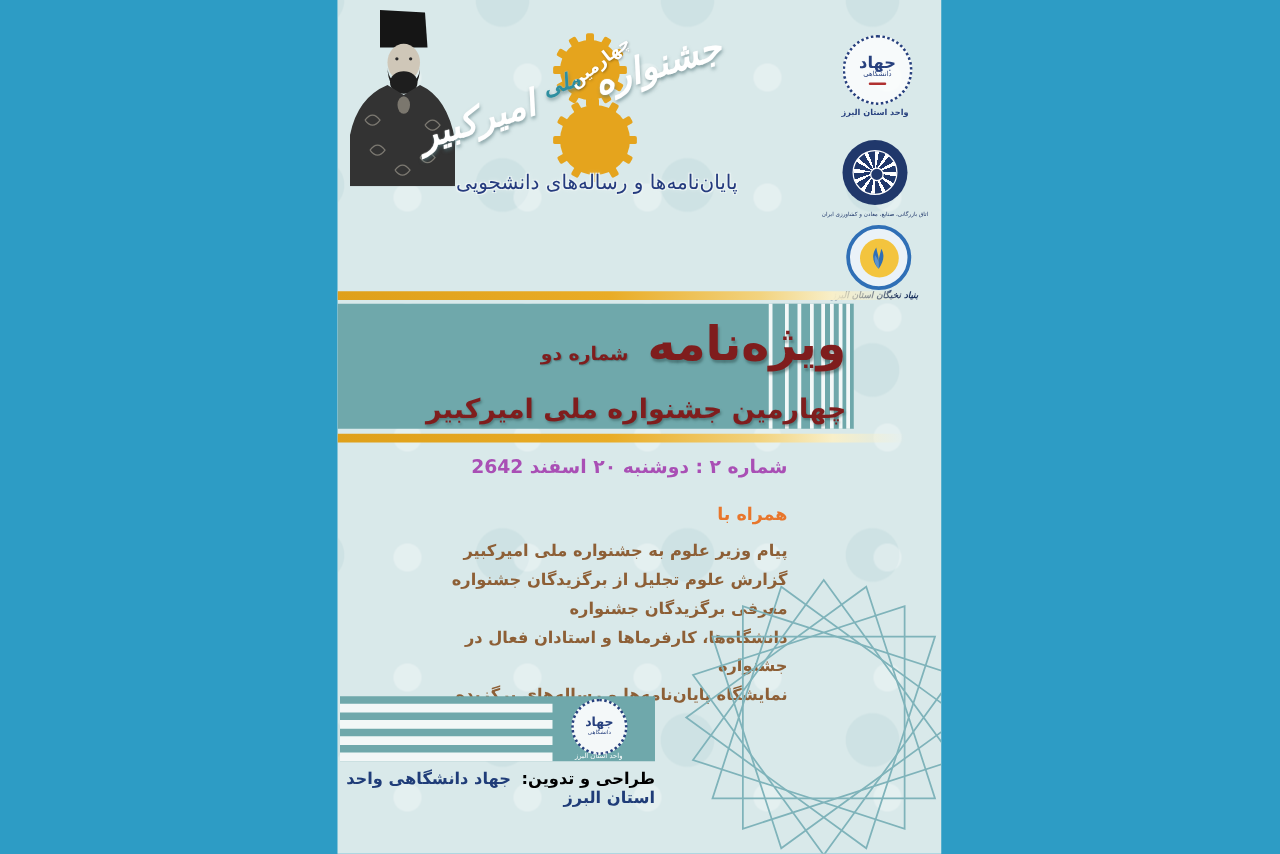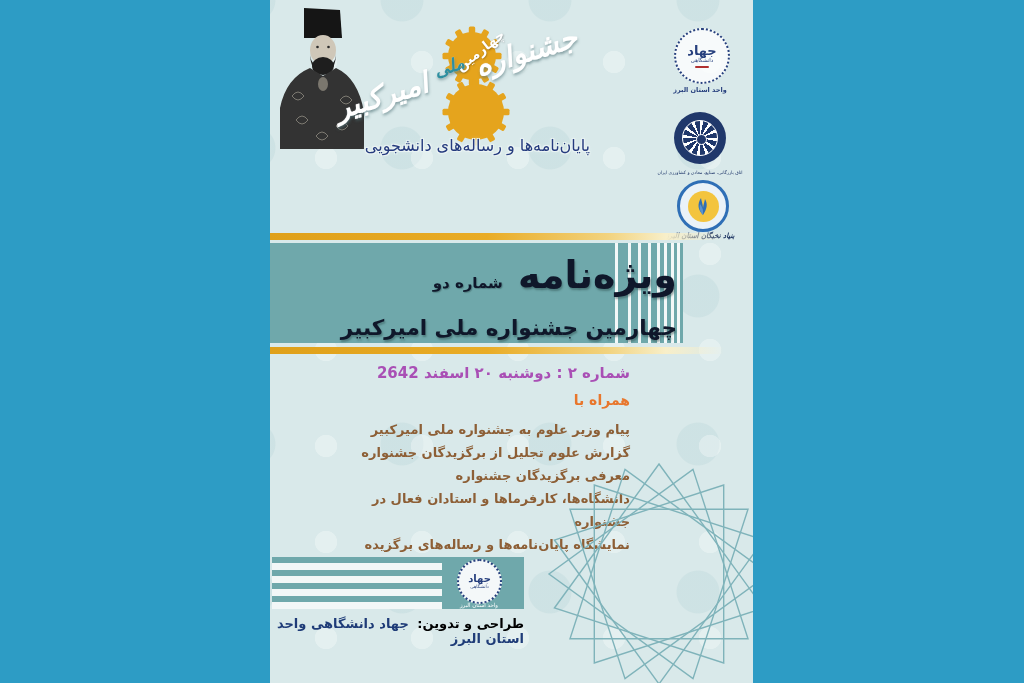--- a/index.html
+++ b/index.html
@@ -71,30 +71,30 @@
     left:0;width:483px;height:7px;
     background:linear-gradient(90deg,#DFA01A 0%,#E9AC26 45%,#F2D37F 70%,#F8EFC9 82%,rgba(248,239,201,0) 94%);
   }
   #gold-top{top:233px;}
   #gold-bottom{top:347px;}
 
   
   #band{left:0;top:243px;width:413px;height:100px;background:#6FA8AB;}
   #band-stripes{position:absolute;right:0;top:0;width:68px;height:100%;background:#F3F8F8;display:flex;}
   #band-stripes .bar{height:100%;background:#6FA8AB;margin-left:3px;}
-  #band-text{position:absolute;right:6px;top:4px;width:335px;text-align:right;color:#0f172a;}
+  #band-text{position:absolute;right:6px;top:4px;width:335px;text-align:right;color:#7f1d1d;}
   #band-title-row{line-height:56px;white-space:nowrap;}
   #band-title{font-size:38px;font-weight:bold;text-shadow:1px 2px 2px rgba(40,70,72,.45);}
   #band-issue{font-size:15px;font-weight:bold;margin-right:10px;text-shadow:1px 1px 1px rgba(40,70,72,.4);}
   #band-subtitle{font-size:21.5px;font-weight:bold;line-height:34px;text-shadow:1px 2px 2px rgba(40,70,72,.45);white-space:nowrap;}
 
   #date-line{left:60px;top:364px;width:300px;text-align:right;color:#A94FB5;font-size:15px;font-weight:bold;}
 
   
-  #contents{left:60px;top:392px;width:300px;text-align:right;}
+  #contents{left:60px;top:404px;width:300px;text-align:right;}
   #contents-header{color:#E8762C;font-size:14px;font-weight:bold;margin-bottom:10px;}
   .content-item{color:#8D5F36;font-size:13px;font-weight:bold;line-height:23px;}
 
   
   #rosette{left:273px;top:458px;z-index:0;}
 
   
   #stamp-block{left:2px;top:557px;width:252px;height:52px;background:#6FA8AB;}
   .wstripe{position:absolute;left:0;width:170px;height:7px;background:#F2F7F7;}
   #stamp-circle{

